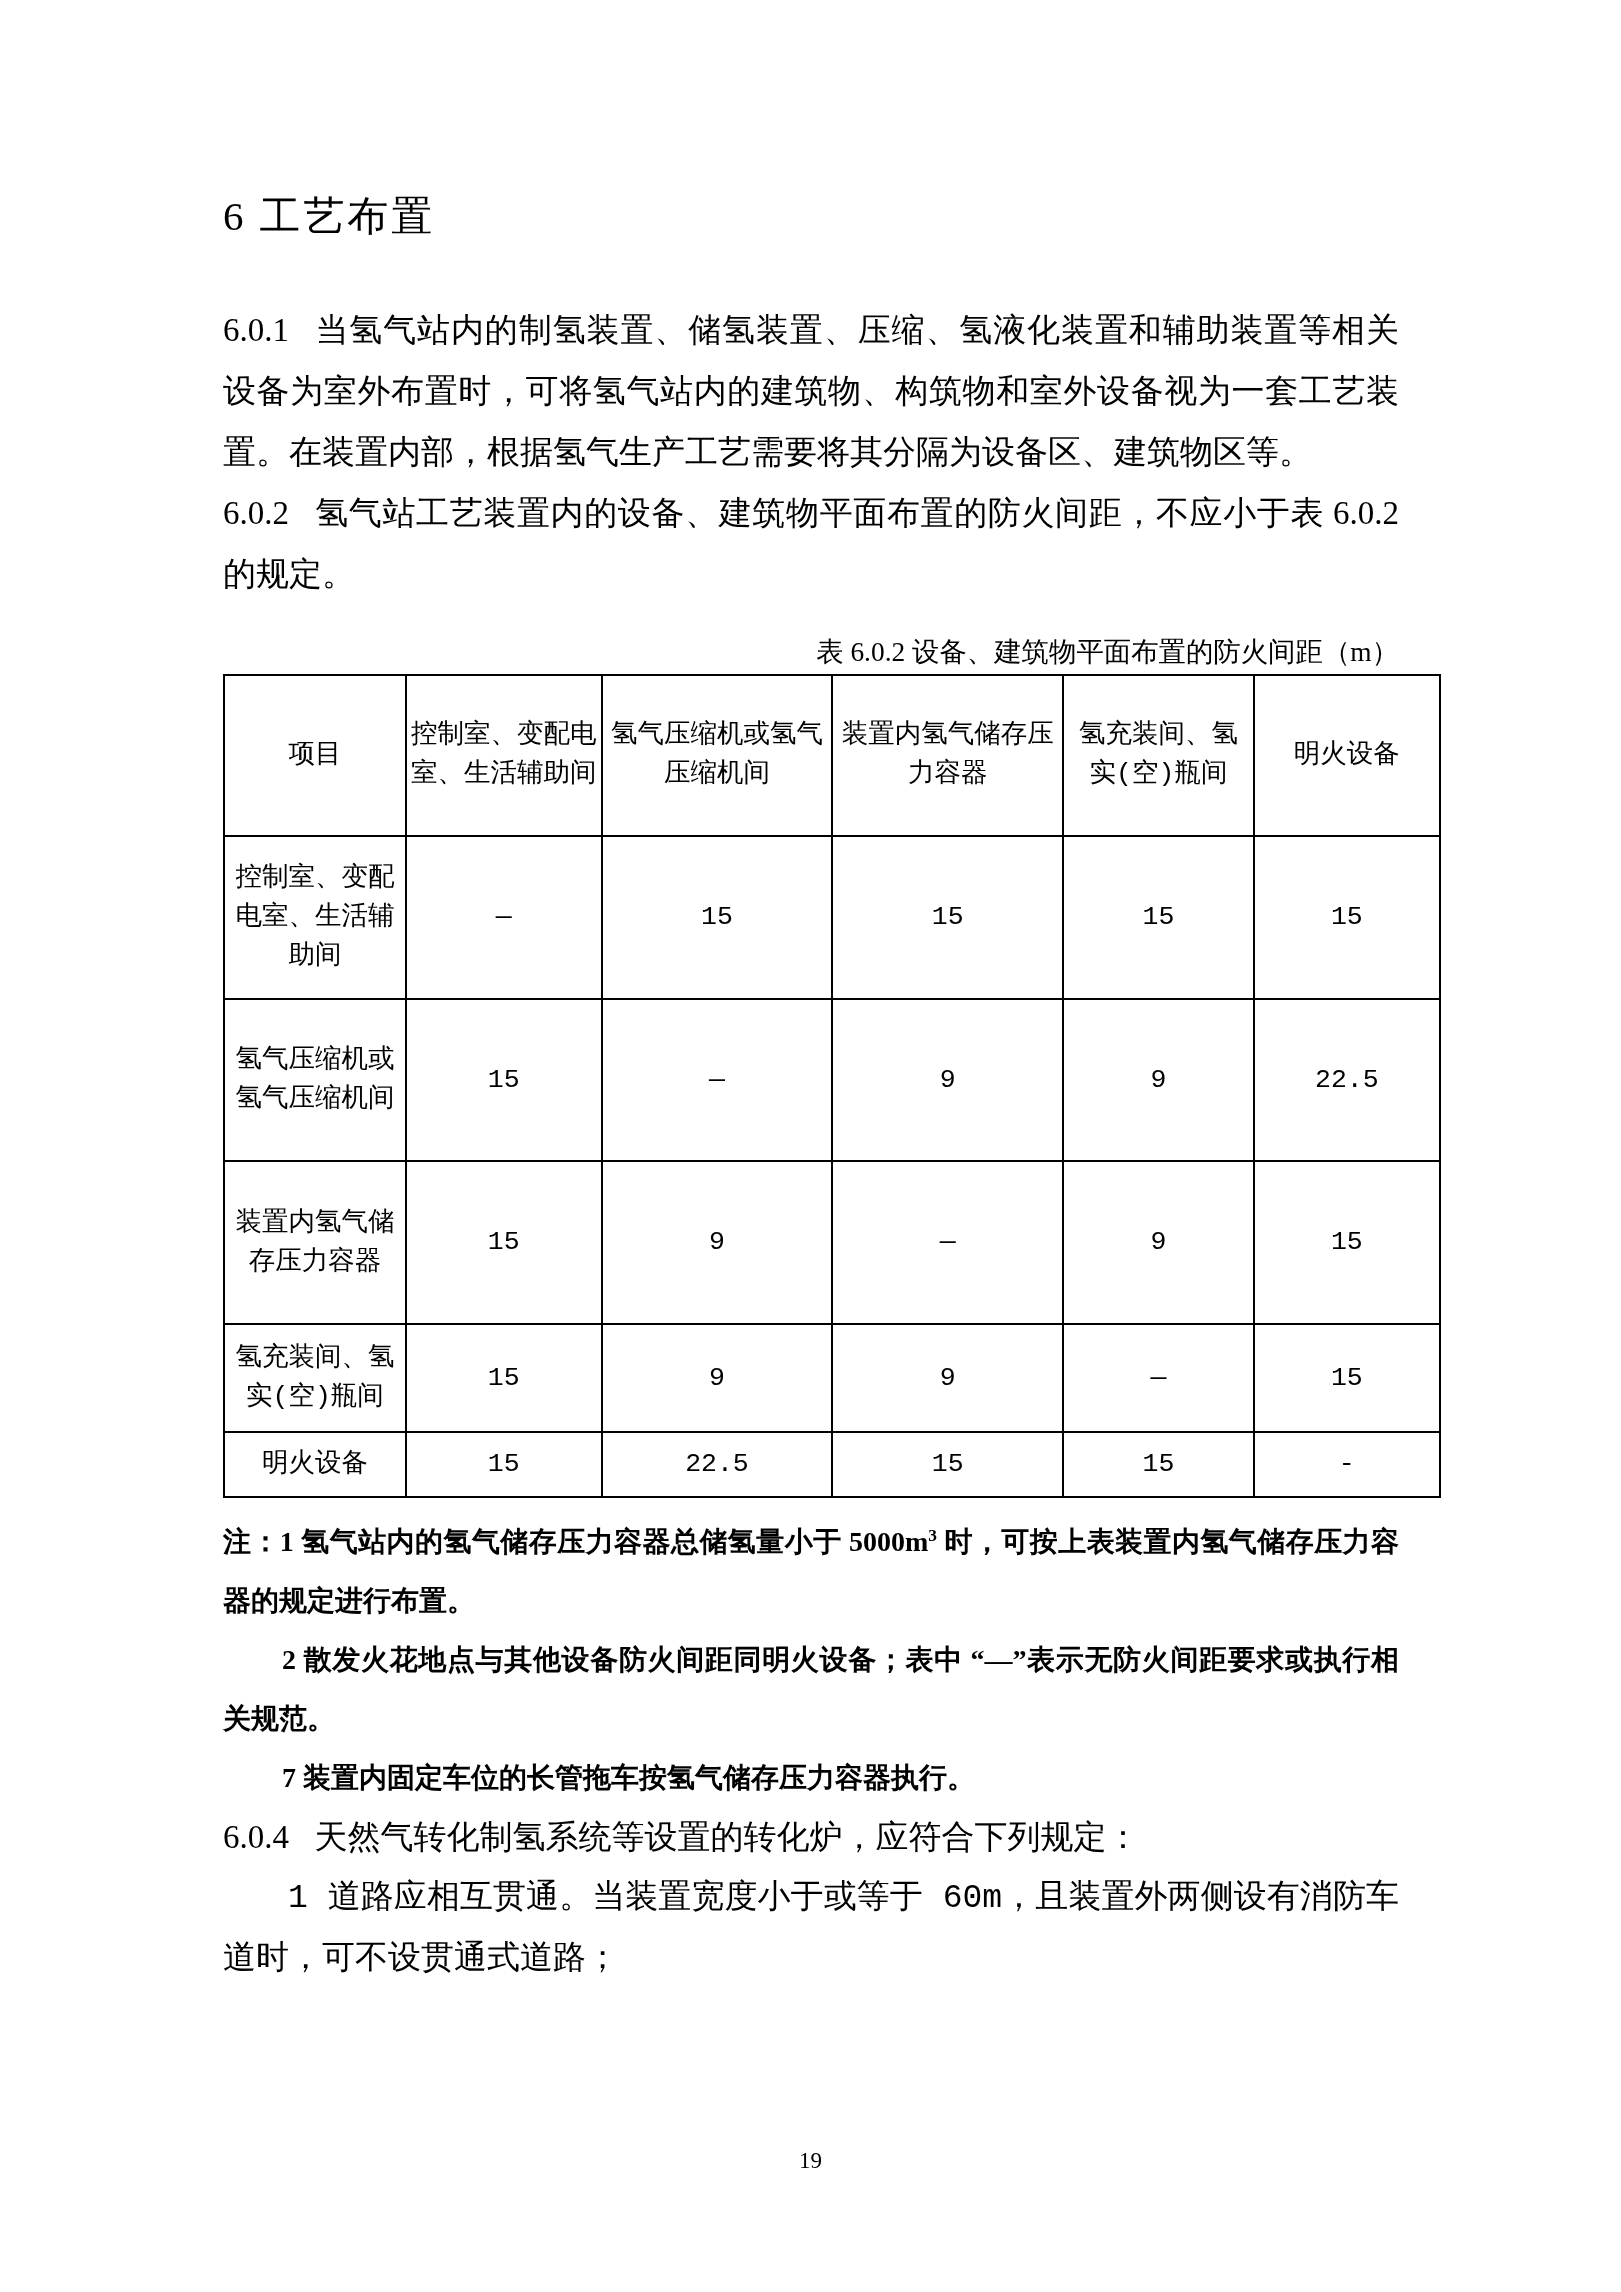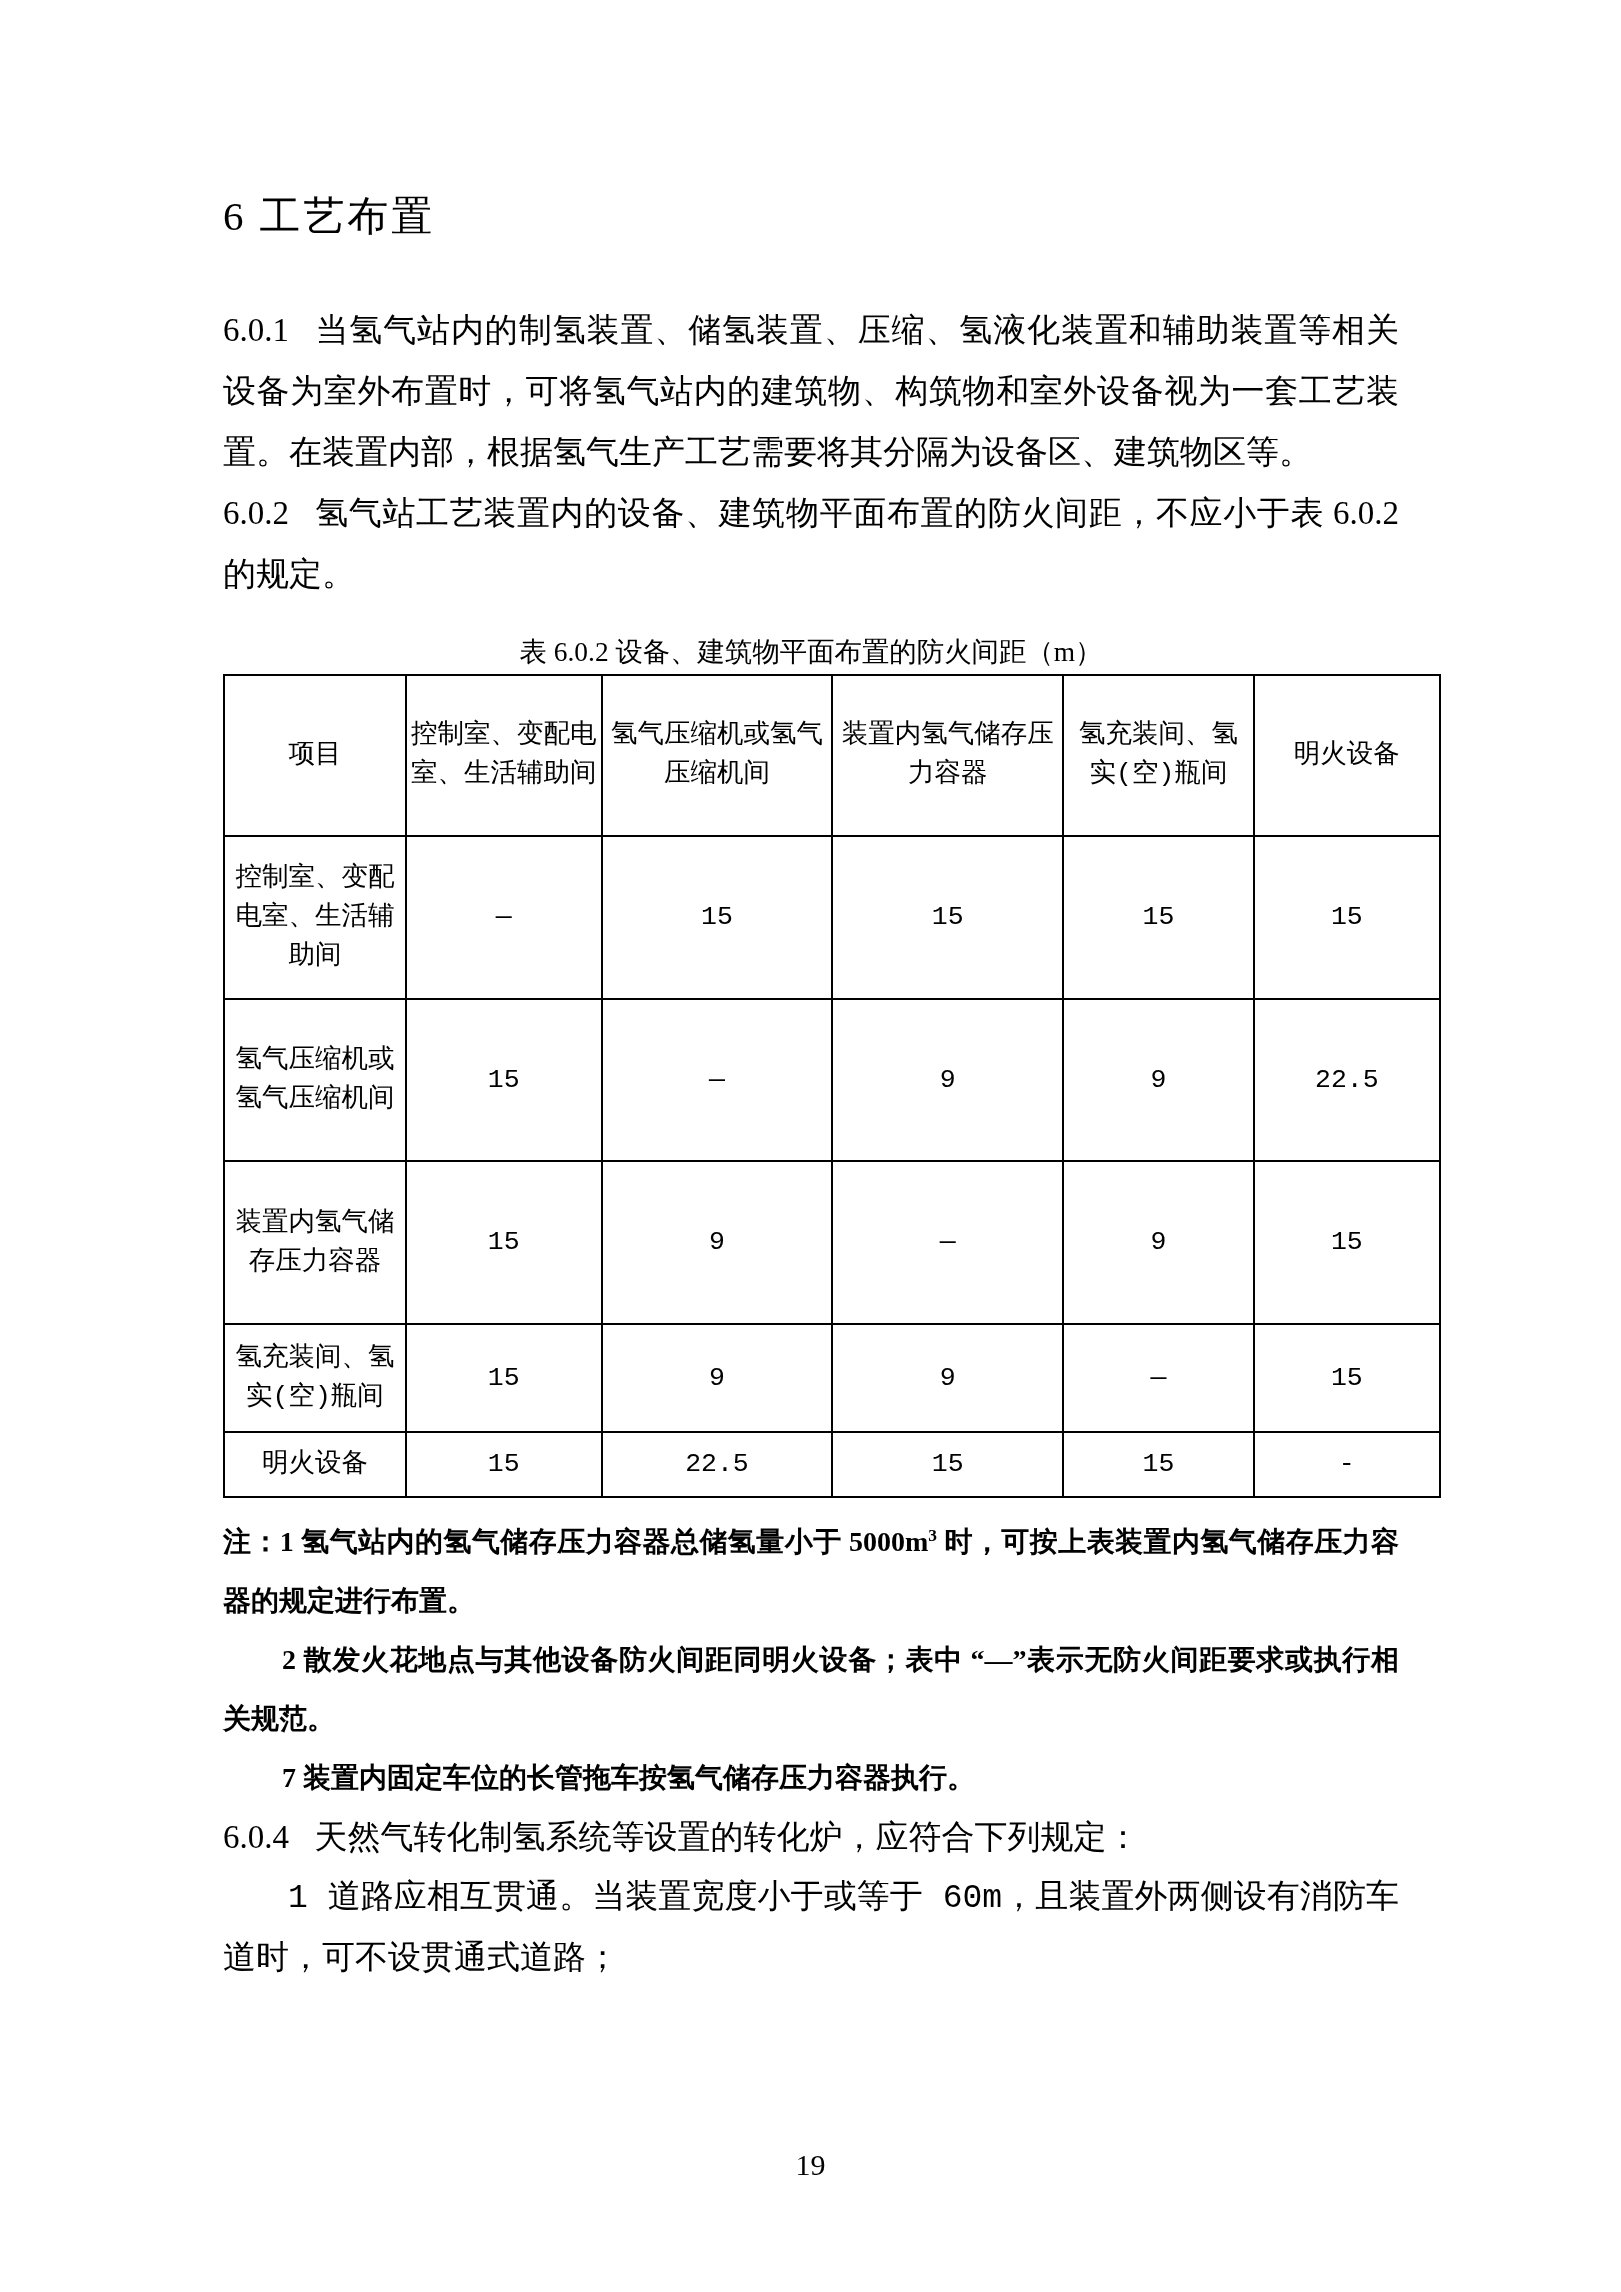--- a/index.html
+++ b/index.html
@@ -42,21 +42,21 @@
     text-justify: inter-ideograph;
     margin: 0;
     padding: 0;
   }
   .para.first-block { margin-top: 59px; }
   .para.gap-above { margin-top: 0px; }
   .indent-sub { text-indent: 65px; font-family: Liberation Mono, monospace; }
   .sp-after { display: inline-block; width: 25.5px; }
 
   .tbl-caption {
-    text-align: center;
+    text-align: right;
     font-size: 27.4px;
     margin: 15.7px 0 3.9px 0;
     line-height: 1.3;
   }
 
   table.fire-table {
     border-collapse: collapse;
     width: 1168px;
     margin: 0 auto;
     table-layout: fixed;
@@ -96,21 +96,21 @@
   }
   .note-indent { text-indent: 59px; }
   sup { font-size: 0.62em; vertical-align: super; line-height: 0; }
 
   .page-number {
     position: absolute;
     left: 0;
     right: 0;
     top: 2148px;
     text-align: center;
-    font-size: 30px;
+    font-size: 23px;
   }
   .spacer-sm { height: 13.7px; }
 </style>
 </head>
 <body>
 
 <div class="page">
   <div class="content">
 
     <h1 class="doc-title">6  工艺布置</h1>

